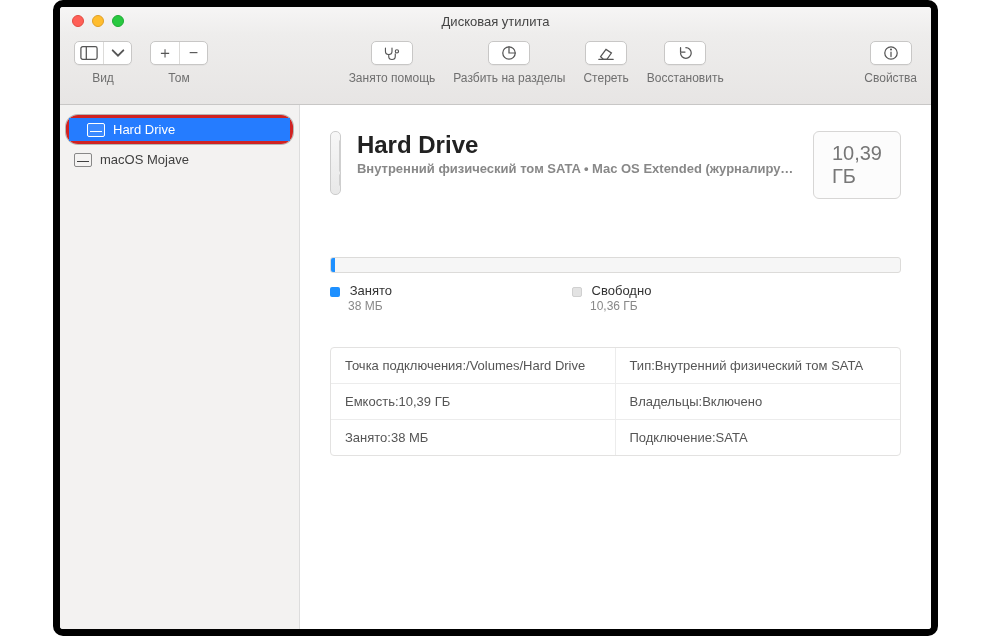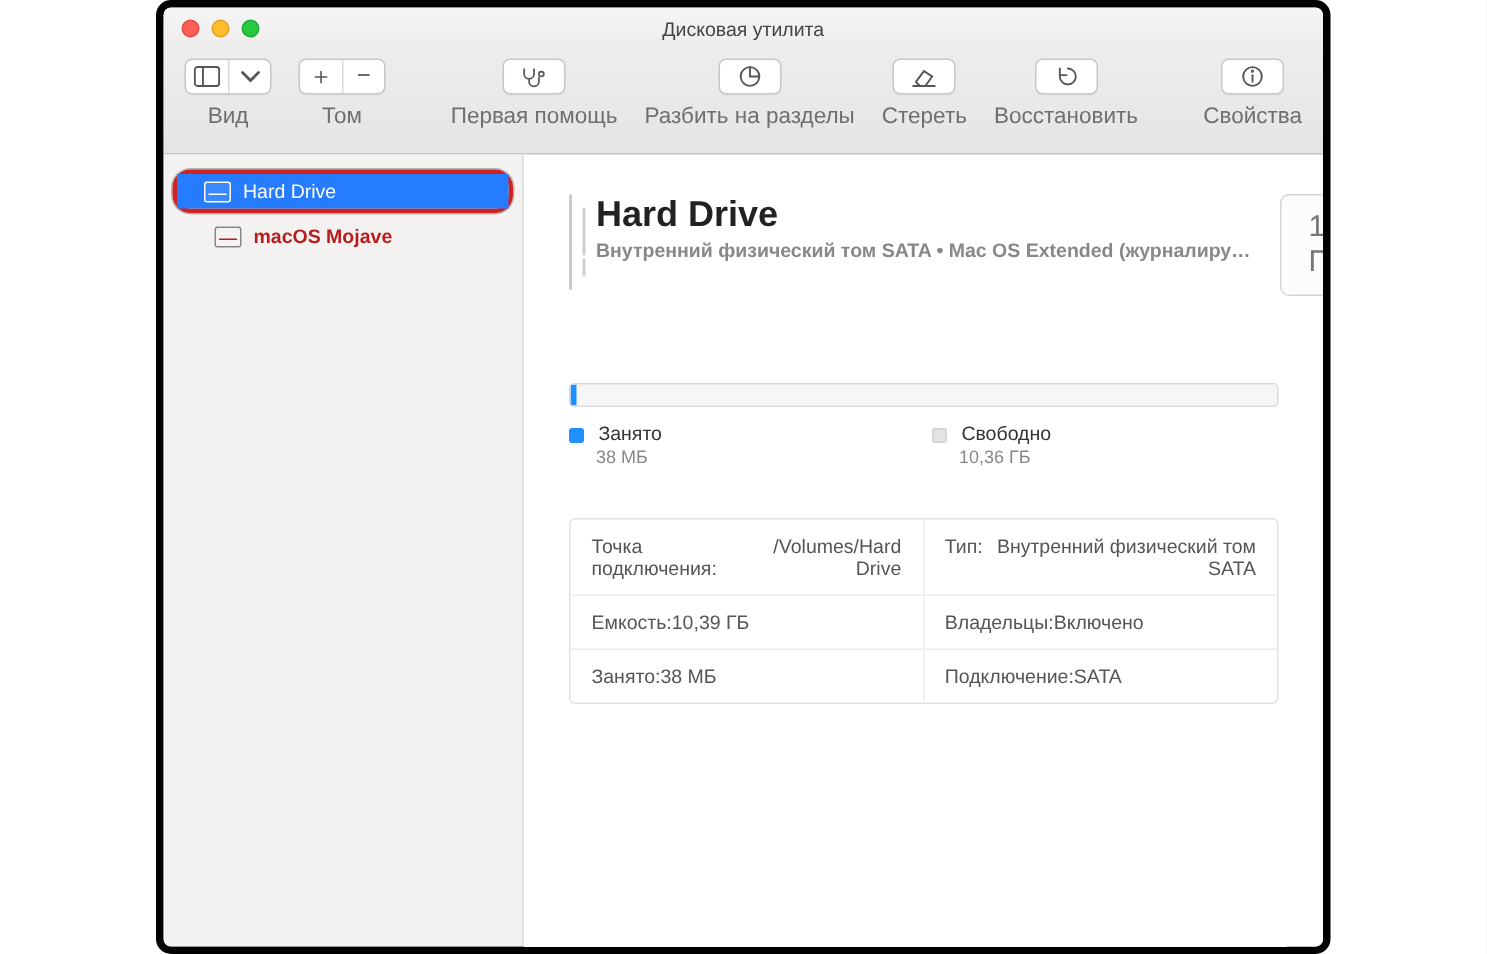--- a/index.html
+++ b/index.html
@@ -3,23 +3,23 @@
 <meta charset="utf-8">
 <style>
   * { box-sizing: border-box; margin: 0; padding: 0; }
   body {
     font-family: -apple-system, "Helvetica Neue", Arial, sans-serif;
     background: #fff;
     font-size: 13px;
     color: #333;
   }
   .window {
-    width: 783px;
+    width: 885px;
     height: 636px;
-    border: 5px solid #000000;
+    border: 7px solid #000000;
     border-radius: 10px;
     margin: 0 auto;
     background: #f5f4f4;
     position: relative;
     overflow: hidden;
   }
   
   .titlebar {
     height: 28px;
     background: linear-gradient(#f6f5f5, #eeedec);
@@ -58,21 +58,21 @@
     justify-content: center;
     box-shadow: 0 1px 0 rgba(0,0,0,.03);
   }
   .tool-btn.seg { padding: 0; }
   .tool-btn.seg span.segbtn {
     width: 28px; height: 100%; display: flex; align-items:center; justify-content:center;
     font-size: 16px; color: #555;
   }
   .tool-btn.seg span.segbtn + span.segbtn { border-left: 1px solid #dcdbd9; }
   .tool-btn.single { min-width: 42px; padding: 0 4px; }
-  .tool-label { font-size: 15px; color: #6f6f6f; margin-top: 6px; text-align:center; white-space:nowrap; }
+  .tool-label { font-size: 12px; color: #6f6f6f; margin-top: 6px; text-align:center; white-space:nowrap; }
   .spacer { flex: 1; }
   .highlight-ring {
     border: 3px solid #d02222;
     border-radius: 14px;
     box-shadow: 0 0 0 1px rgba(0,0,0,.25), inset 0 0 0 1px rgba(0,0,0,.15);
     padding: 4px 8px 6px;
     margin-top: -4px;
   }
   
   .body { display: flex; height: calc(100% - 98px); }
@@ -91,21 +91,21 @@
     color: #fff;
   }
   .side-item .disk-ic {
     width: 18px; height: 14px; border: 1.5px solid currentColor; border-radius: 2px;
     position: relative; background: rgba(255,255,255,.1);
   }
   .side-item .disk-ic::after {
     content:""; position:absolute; left:2px; right:2px; bottom:1px; height:3px;
     border-top:1px solid currentColor;
   }
-  .side-item.indent { padding-left: 34px; color:#b91c1c;font-weight:bold; }
+  .side-item.indent { padding-left: 14px; color:#404040; }
   .side-item.indent .disk-ic { border-color:#888; }
   .side-ring {
     border: 3px solid #d02222;
     border-radius: 12px;
     margin: 0 6px 4px;
     box-shadow: 0 0 0 1px rgba(0,0,0,.25), inset 0 0 0 1px rgba(0,0,0,.15);
   }
   
   .main { flex: 1; background: #fff; padding: 26px 30px; overflow:auto; }
   .head-row { display: flex; align-items: flex-start; gap: 16px; }
@@ -197,21 +197,21 @@
 
     <div class="spacer"></div>
 
     <div class="tool-group">
       <div class="tool-btn single">
         <svg class="ico" viewBox="0 0 22 16">
             <path d="M3 2v4a4 4 0 008 0V2M7 10v2a4 4 0 004 4 4 4 0 004-4v-3"></path>
             <circle cx="17" cy="6" r="2"></circle>
           </svg>
       </div>
-      <div class="tool-label">Первая помощь</div>
+      <div class="tool-label">Занято помощь</div>
     </div>
 
     <div class="tool-group">
       <div class="tool-btn single">
         <svg class="ico" viewBox="0 0 18 18">
             <circle cx="9" cy="9" r="7"></circle>
             <path d="M9 2v7h7"></path>
           </svg>
       </div>
       <div class="tool-label">Разбить на разделы</div>

